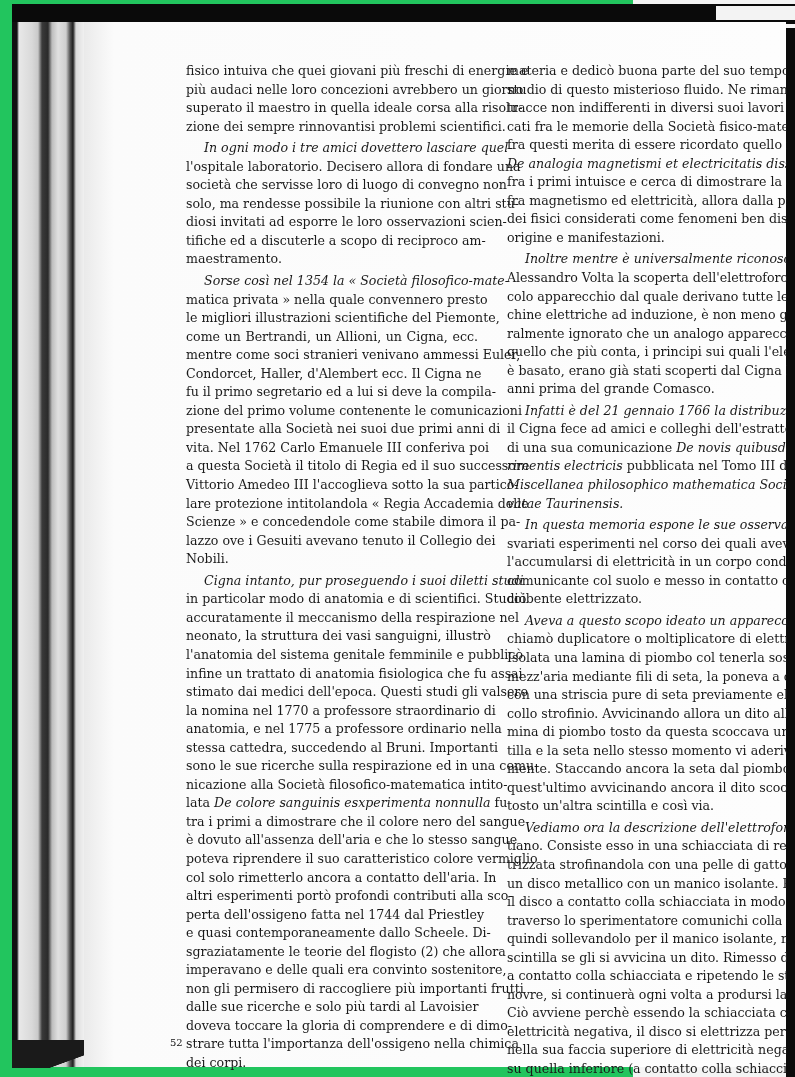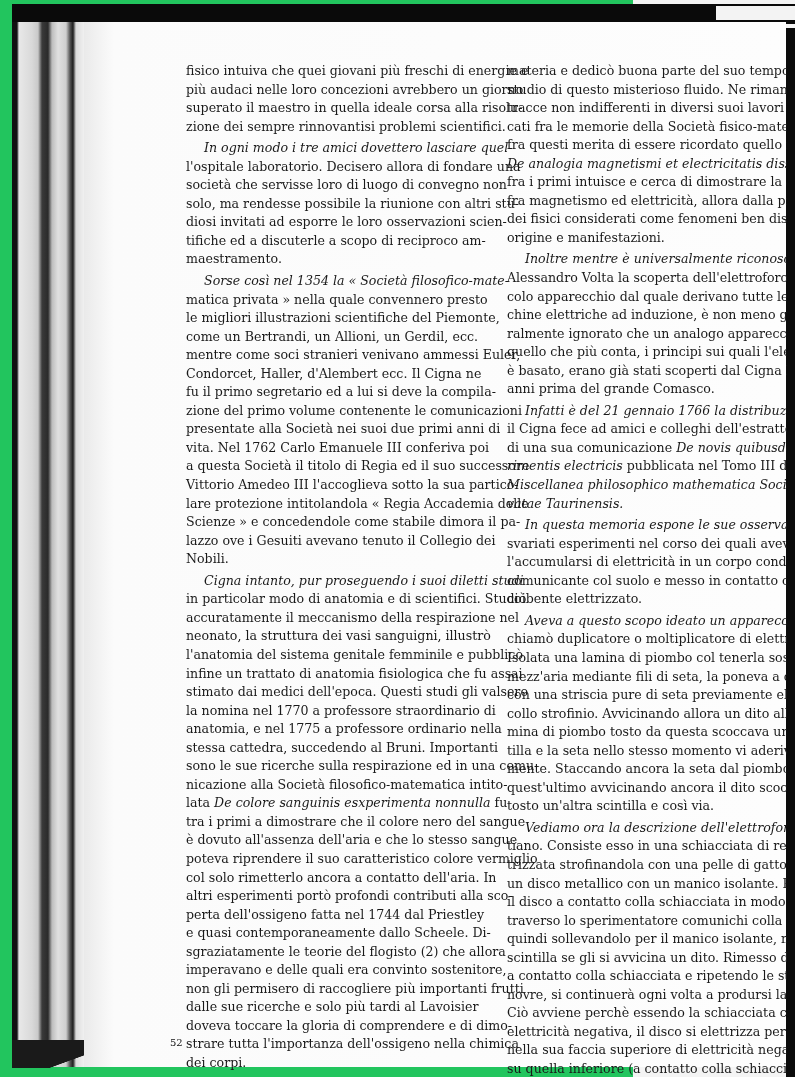--- a/index.html
+++ b/index.html
@@ -86,21 +86,21 @@
         <span class="line"><span>società che servisse loro di luogo di convegno non</span></span>
         <span class="line"><span>solo, ma rendesse possibile la riunione con altri stu-</span></span>
         <span class="line"><span>diosi invitati ad esporre le loro osservazioni scien-</span></span>
         <span class="line"><span>tifiche ed a discuterle a scopo di reciproco am-</span></span>
         <span class="line last"><span>maestramento.</span></span>
       </div>
       <div class="para">
         <span class="line indent"><span>Sorse così nel 1354 la « Società filosofico-mate-</span></span>
         <span class="line"><span>matica privata » nella quale convennero presto</span></span>
         <span class="line"><span>le migliori illustrazioni scientifiche del Piemonte,</span></span>
-        <span class="line"><span>come un Bertrandi, un Allioni, un Gerdil, ecc.</span></span>
+        <span class="line"><span>come un Bertrandi, un Allioni, un Cigna, ecc.</span></span>
         <span class="line"><span>mentre come soci stranieri venivano ammessi Euler,</span></span>
         <span class="line"><span>Condorcet, Haller, d'Alembert ecc. Il Cigna ne</span></span>
         <span class="line"><span>fu il primo segretario ed a lui si deve la compila-</span></span>
         <span class="line"><span>zione del primo volume contenente le comunicazioni</span></span>
         <span class="line"><span>presentate alla Società nei suoi due primi anni di</span></span>
         <span class="line"><span>vita. Nel 1762 Carlo Emanuele III conferiva poi</span></span>
         <span class="line"><span>a questa Società il titolo di Regia ed il suo successore</span></span>
         <span class="line"><span>Vittorio Amedeo III l'accoglieva sotto la sua partico-</span></span>
         <span class="line"><span>lare protezione intitolandola « Regia Accademia delle</span></span>
         <span class="line"><span>Scienze » e concedendole come stabile dimora il pa-</span></span>

